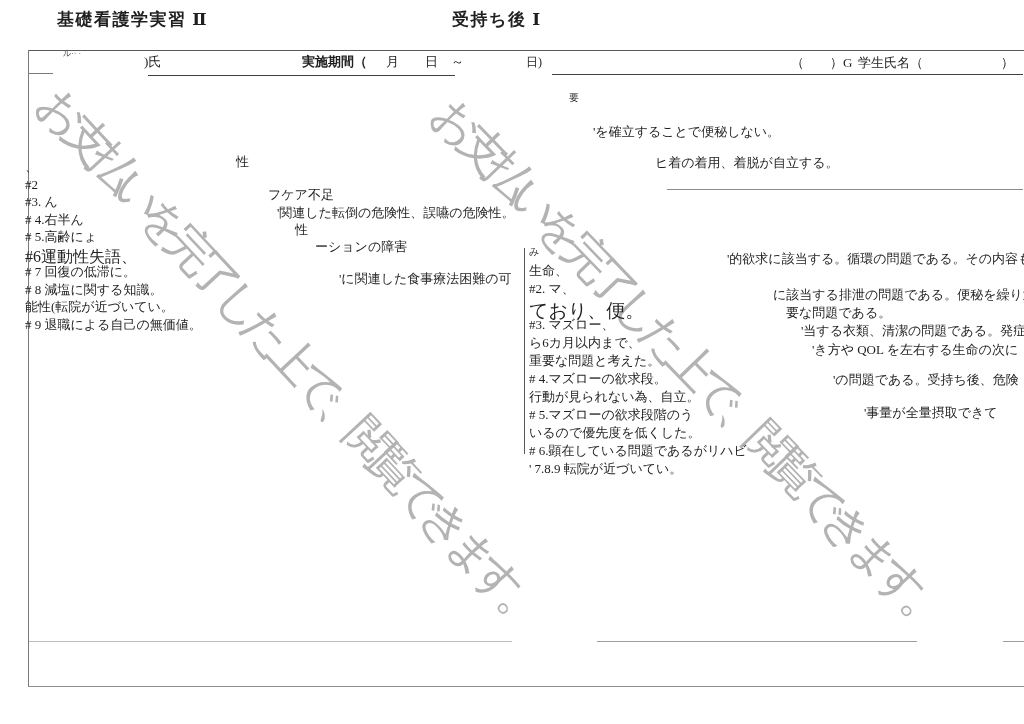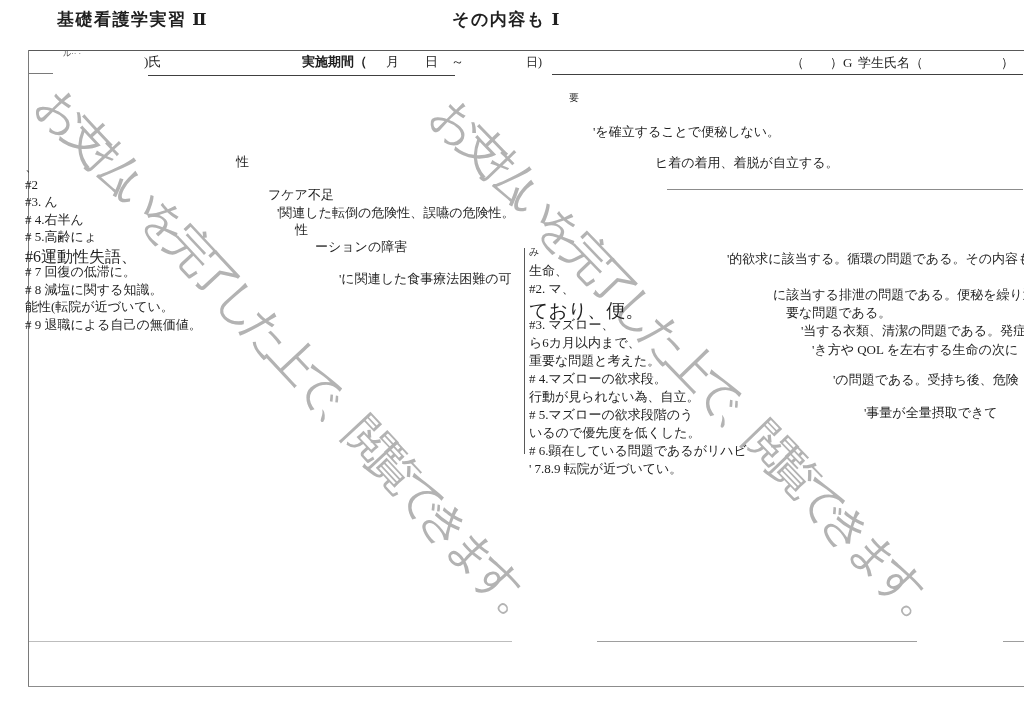--- a/index.html
+++ b/index.html
@@ -29,21 +29,21 @@
   }
   .wm1{left:54px;top:74px;transform:rotate(47deg);}
   .wm2{left:448px;top:84px;transform:rotate(46deg);}
 </style>
 </head>
 <body>
 
 <div class="page">
 
   <div class="title t-left">基礎看護学実習 Ⅱ</div>
-  <div class="title t-right">その内容も Ⅰ</div>
+  <div class="title t-right">受持ち後 Ⅰ</div>
 
   <div class="wm wm1" style="color: rgb(179, 179, 179);">お支払いを完了した上で、閲覧できます。</div>
   <div class="wm wm2" style="color: rgb(179, 179, 179);">お支払いを完了した上で、閲覧できます。</div>
 
   <div id="lines-layer">
       <div class="tline" style="left: 13px; top: 50px; width: 998px; height: 1px; background: rgb(89, 89, 89);"></div>
       <div class="tline" style="left: 13px; top: 50px; width: 1px; height: 637px; background: rgb(122, 122, 122);"></div>
       <div class="tline" style="left: 1011px; top: 50px; width: 1px; height: 637px; background: rgb(122, 122, 122);"></div>
       <div class="tline" style="left: 13px; top: 686px; width: 998px; height: 1px; background: rgb(140, 140, 140);"></div>
       <div class="tline" style="left: 13px; top: 73px; width: 25px; height: 1px; background: rgb(122, 122, 122);"></div>

